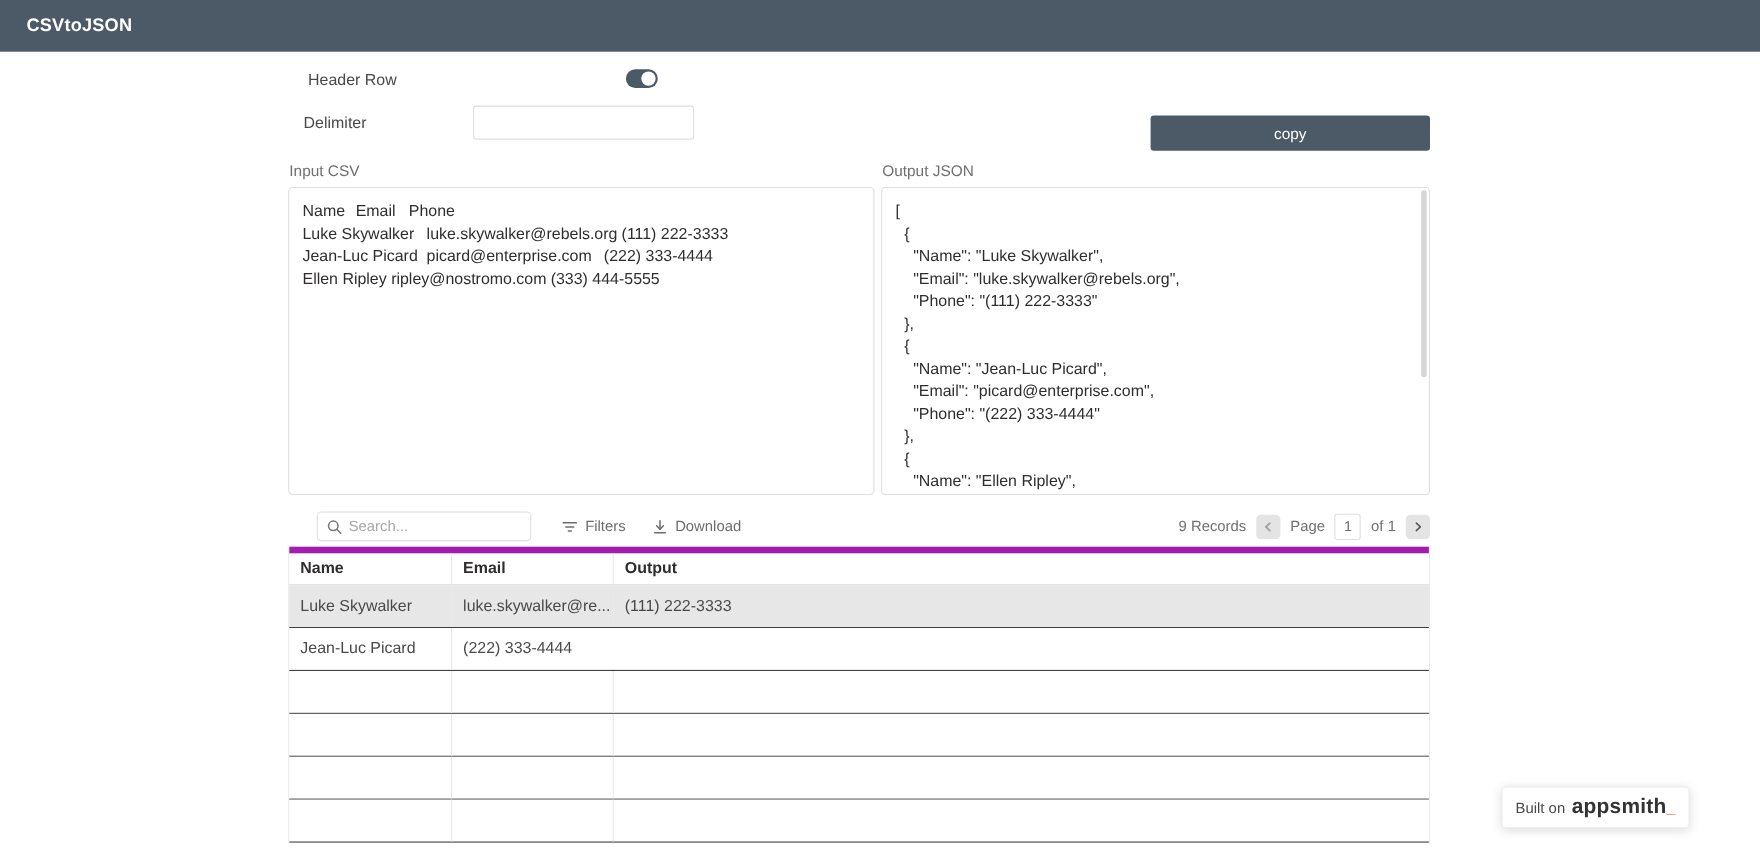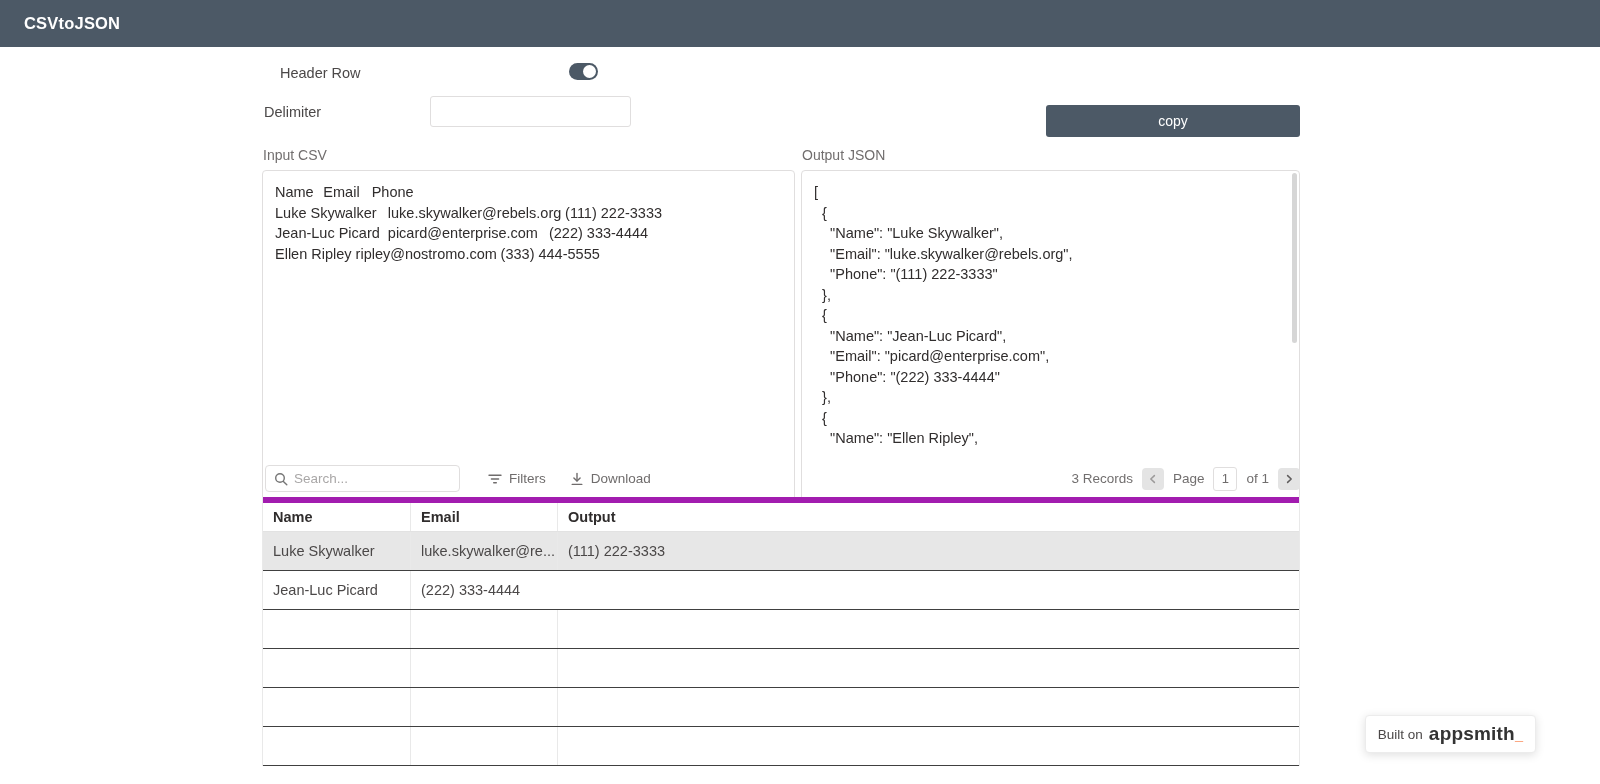--- a/index.html
+++ b/index.html
@@ -8,52 +8,52 @@
   .screen { position:relative; width:1600px; height:784px; background:#fff; }
 
   
   .topbar { position:absolute; left:0; top:0; width:100%; height:47px;
             background:var(--accent,#4C5966); display:flex; align-items:center; padding:16px 24px; }
   .app-title { color:#fff; font-weight:bold; font-size:16.5px; letter-spacing:.2px; }
 
   
   .field-label { position:absolute; font-size:14.5px; color:#4B4848; }
   #lbl-header-row { left:280px; top:65px; }
-  #lbl-delimiter  { left:264px; top:104px; }
+  #lbl-delimiter  { left:276px; top:104px; }
   .toggle { position:absolute; left:569px; top:63px; width:29px; height:17px;
             border-radius:9px; background:#C4C4C4; cursor:pointer; }
   .toggle.on { background:var(--accent,#4C5966); }
   .toggle .knob { position:absolute; top:2px; left:2px; width:13px; height:13px;
                   border-radius:50%; background:#fff; }
   .toggle.on .knob { left:14px; }
   .delimiter-input { position:absolute; left:430px; top:96px; width:201px; height:31px;
                      border:1px solid var(--border,#E0DEDE); border-radius:3px; padding:0 8px;
                      font-size:14px; color:#302D2D; outline:none; font-family:inherit; }
   .copy-btn { position:absolute; left:1046px; top:105px; width:254px; height:32px;
               background:var(--accent,#4C5966); color:#fff; border:none; border-radius:3px;
               font-size:14px; cursor:pointer; font-family:inherit; }
 
   
   .panel-label { position:absolute; font-size:14px; color:var(--text_secondary,#716E6E); }
   #lbl-input-csv   { left:263px; top:147px; }
   #lbl-output-json { left:802px; top:147px; }
-  .code-panel { position:absolute; top:170px; height:360px; border:1px solid var(--border,#E0DEDE);
+  .code-panel { position:absolute; top:170px; height:280px; border:1px solid var(--border,#E0DEDE);
                 border-radius:4px; background:#fff; overflow:hidden; }
   #panel-csv  { left:262px; width:533px; }
   #panel-json { left:801px; width:499px; }
   .code-text { white-space:pre; tab-size:4; -moz-tab-size:4; font-size:14.5px; line-height:20.5px;
                color:#302D2D; padding:11px 12px; }
   .scroll-thumb { position:absolute; right:2px; top:2px; width:5px; height:170px;
                   background:#D6D6D6; border-radius:3px; }
 
   
   .table-widget { position:absolute; left:262px; top:460px; width:1038px; font-size:14.5px; }
   .table-toolbar { display:flex; align-items:center; height:37px; }
   .search-box { display:flex; align-items:center; width:195px; height:27px;
-                border:1px solid var(--border,#E0DEDE); border-radius:4px; margin-left:3px;
+                border:1px solid var(--border,#E0DEDE); border-radius:4px; margin-left:26px;
                 padding:0 8px; gap:6px; background:#fff; }
   .search-box input { border:none; outline:none; flex:1; min-width:0; font-size:13.5px;
                       color:#4B4848; font-family:inherit; background:transparent; }
   .search-box input::placeholder { color:#A9A7A7; }
   .tool-btn { display:flex; align-items:center; gap:7px; background:none; border:none;
               color:#6F6C6C; font-size:13.5px; cursor:pointer; font-family:inherit; }
   #filters-btn  { margin-left:28px;align-items:center; }
   #download-btn { margin-left:24px; }
   .toolbar-right { margin-left:auto; display:flex; align-items:center; gap:9px;
                    color:var(--text_secondary,#716E6E); font-size:13.5px; }
@@ -149,21 +149,21 @@
       <button class="tool-btn" id="download-btn">
         <svg width="14" height="14" viewBox="0 0 14 14">
           <path d="M7 1.5 V8.8" fill="none" stroke="#6F6C6C" stroke-width="1.4" stroke-linecap="round"></path>
           <path d="M3.9 6 L7 9.1 L10.1 6" fill="none" stroke="#6F6C6C" stroke-width="1.4" stroke-linecap="round" stroke-linejoin="round"></path>
           <path d="M2.2 12.4 H11.8" fill="none" stroke="#6F6C6C" stroke-width="1.4" stroke-linecap="round"></path>
         </svg>
         <span>Download</span>
       </button>
 
       <div class="toolbar-right">
-        <span>3 Records</span>
+        <span>9 Records</span>
         <button class="pg-btn">
           <svg width="12" height="12" viewBox="0 0 12 12">
             <path d="M7.4 2.6 L3.8 6 L7.4 9.4" fill="none" stroke="#9C9A9A" stroke-width="1.5" stroke-linecap="round" stroke-linejoin="round"></path>
           </svg>
         </button>
         <span>Page</span>
         <input class="page-input" value="1" style="">
         <span>of 1</span>
         <button class="pg-btn">
           <svg width="12" height="12" viewBox="0 0 12 12">

